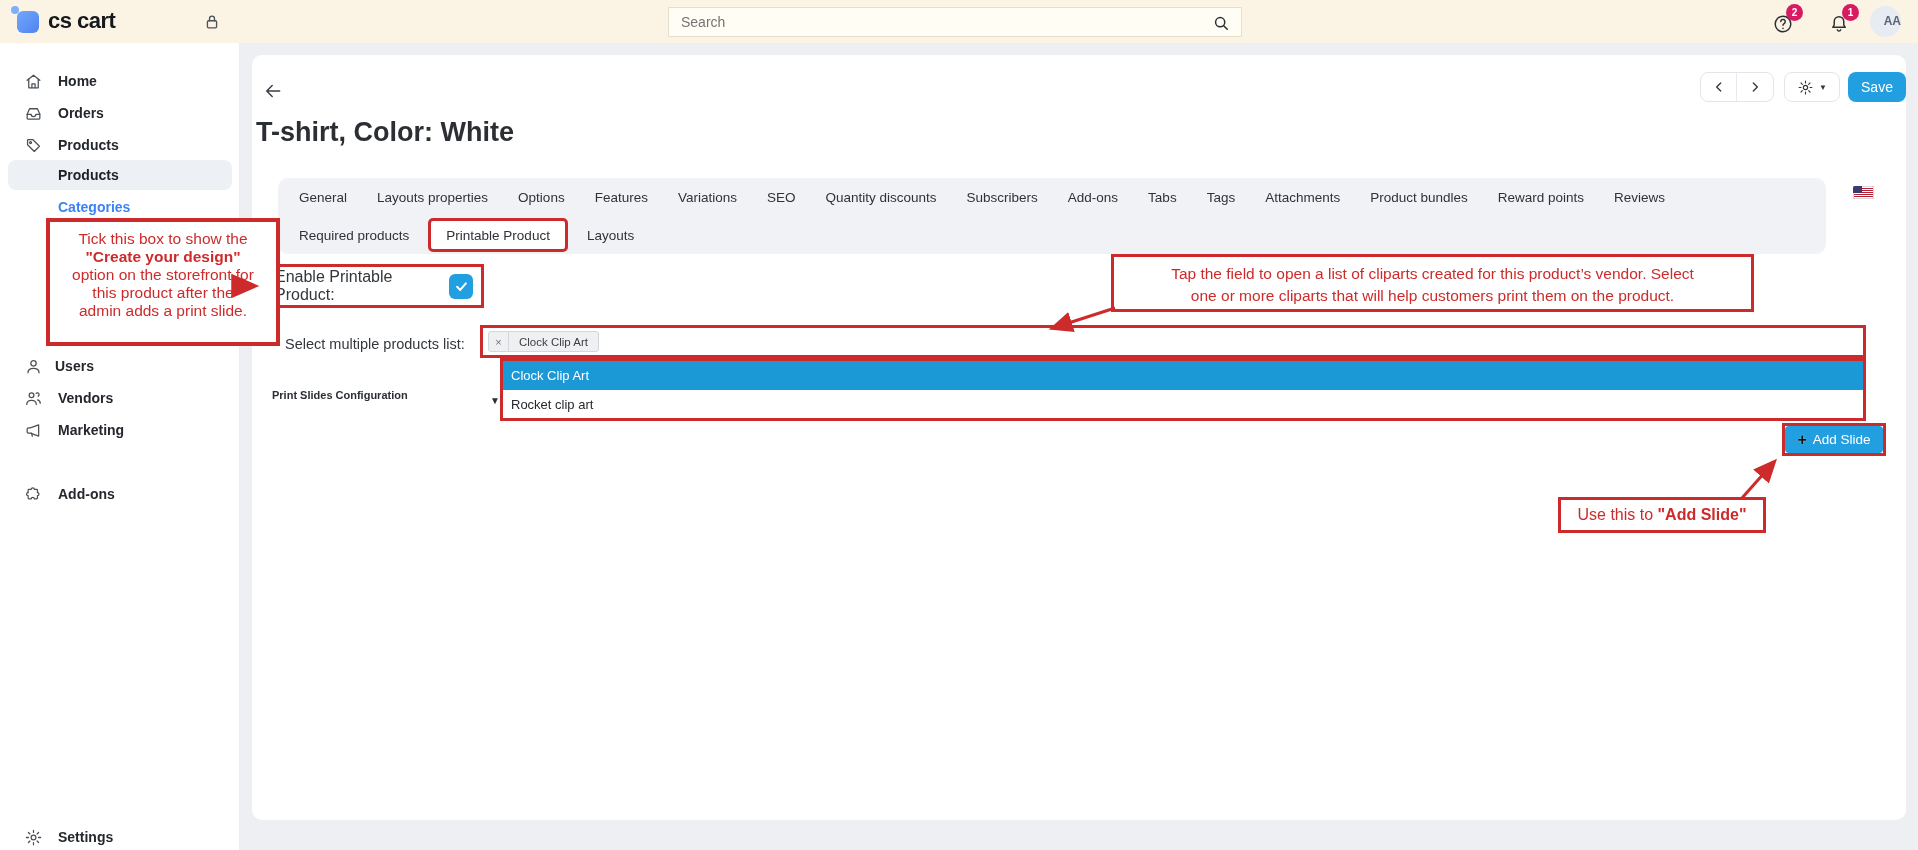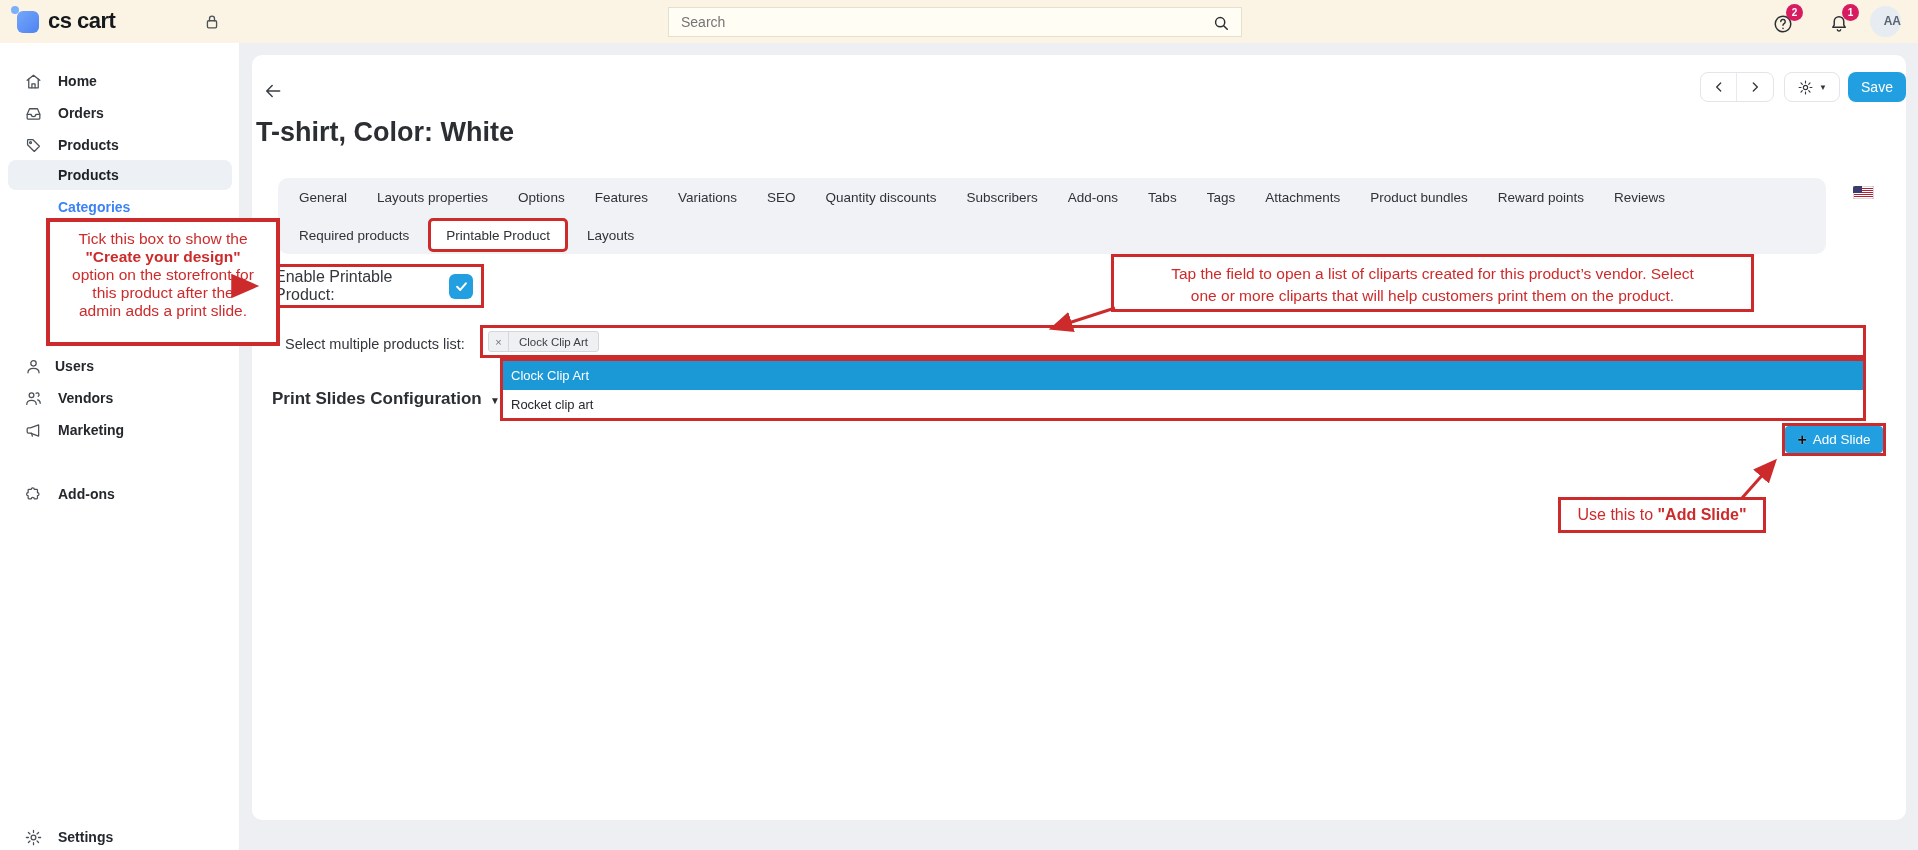--- a/index.html
+++ b/index.html
@@ -77,21 +77,21 @@
            background:#eef0f2; overflow:hidden; }
   .token .x { width:20px; display:flex; align-items:center; justify-content:center;
               border-right:1px solid #d3d7dc; color:#6d737b; font-size:11px; cursor:pointer; }
   .token .t { padding:0 10px; display:flex; align-items:center; font-size:11.5px; color:#3a3e44; }
 
   .dropdown { left:248px; top:303px; width:1366px; height:63px; background:#fff; z-index:8; }
   .opt { display:flex; align-items:center; padding-left:8px; font-size:13px; cursor:pointer; }
   .opt.hl { height:29px; background:#1b98d6; color:#fff; }
   .opt.pl { height:28px; background:#fff; color:#25282c; }
 
-  .ps-head { left:20px; top:334px; font-size:17px; font-weight:700; color:#2b2e33; cursor:pointer; }
+  .ps-head { left:20px; top:334px; font-size:11px; font-weight:700; color:#2b2e33; cursor:pointer; }
   .ps-caret { left:238px; top:340px; font-size:10px; color:#2b2e33; cursor:pointer; }
 
   .addslide-box { left:1530px; top:368px; background:#fff; padding:0; }
   .addslide { height:27px; min-width:98px; background:#219fe0; border-radius:4px; color:#fff;
               font-size:13.5px; display:flex; align-items:center; justify-content:center;
               gap:6px; padding:0 11px; cursor:pointer; }
   .addslide .plus { color:#0e0e0e; font-weight:700; font-size:16px; text-shadow:0 0 1px #fff; }
 
   
   .ann { border:4px solid #cd2b2b; background:#fff; color:#cd2b2b; text-align:center; z-index:20; }

